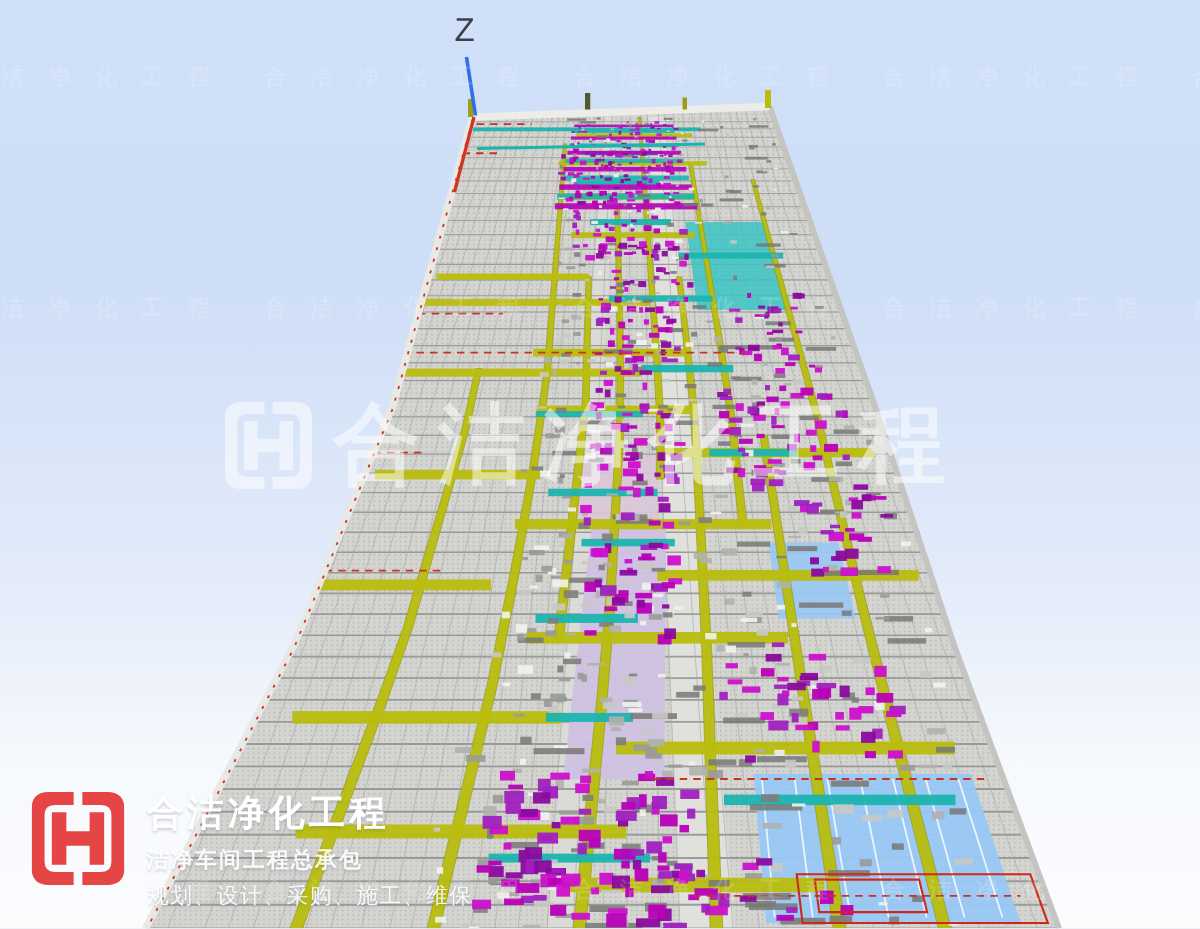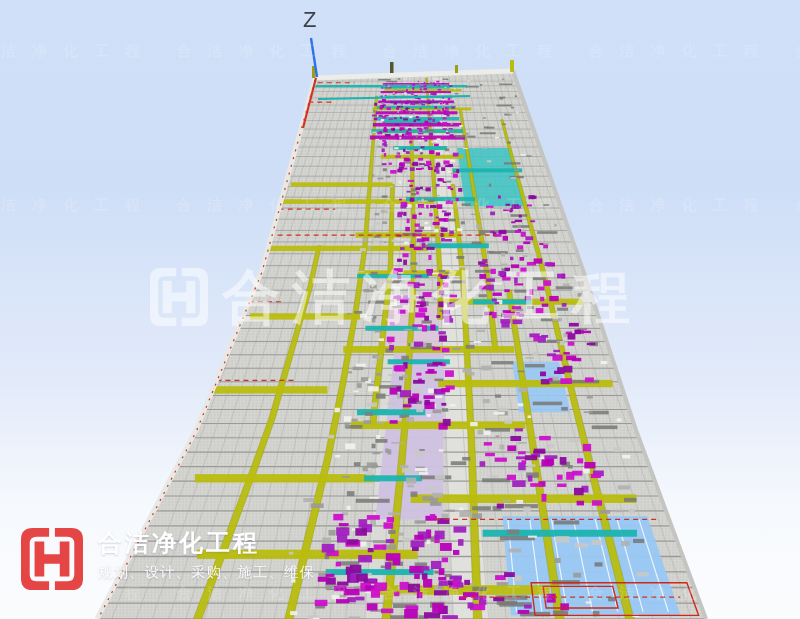--- a/index.html
+++ b/index.html
@@ -1368,17 +1368,18 @@
     </svg>
     <span class="wm-text">合洁净化工程</span>
   </div>
 
   <div class="brand">
     <svg width="62" height="62" viewBox="0 0 64 64">
       <use href="#hlogo" fill="#e64545"></use>
     </svg>
     <div class="brand-text">
       <div class="brand-title">合洁净化工程</div>
+      <div class="brand-sub">洁净车间工程总承包</div>
       <div class="brand-tag">规划、设计、采购、施工、维保</div>
     </div>
   </div>
 
 </div>
 
 </body></html>

